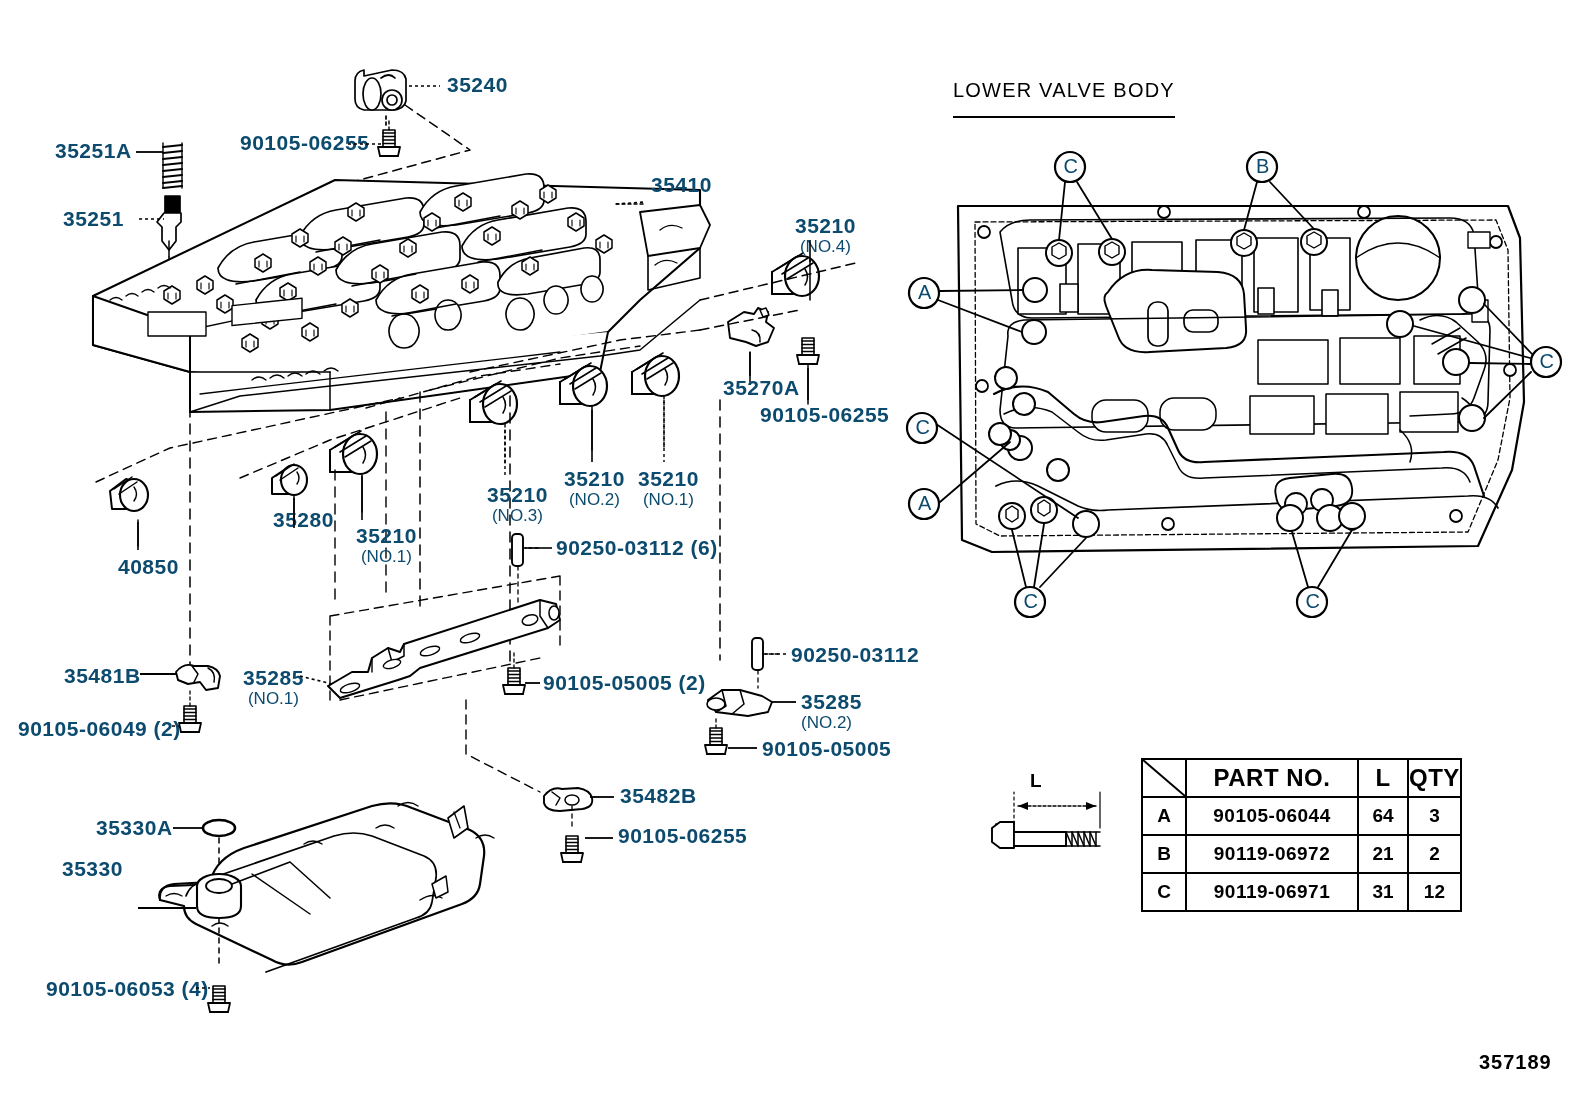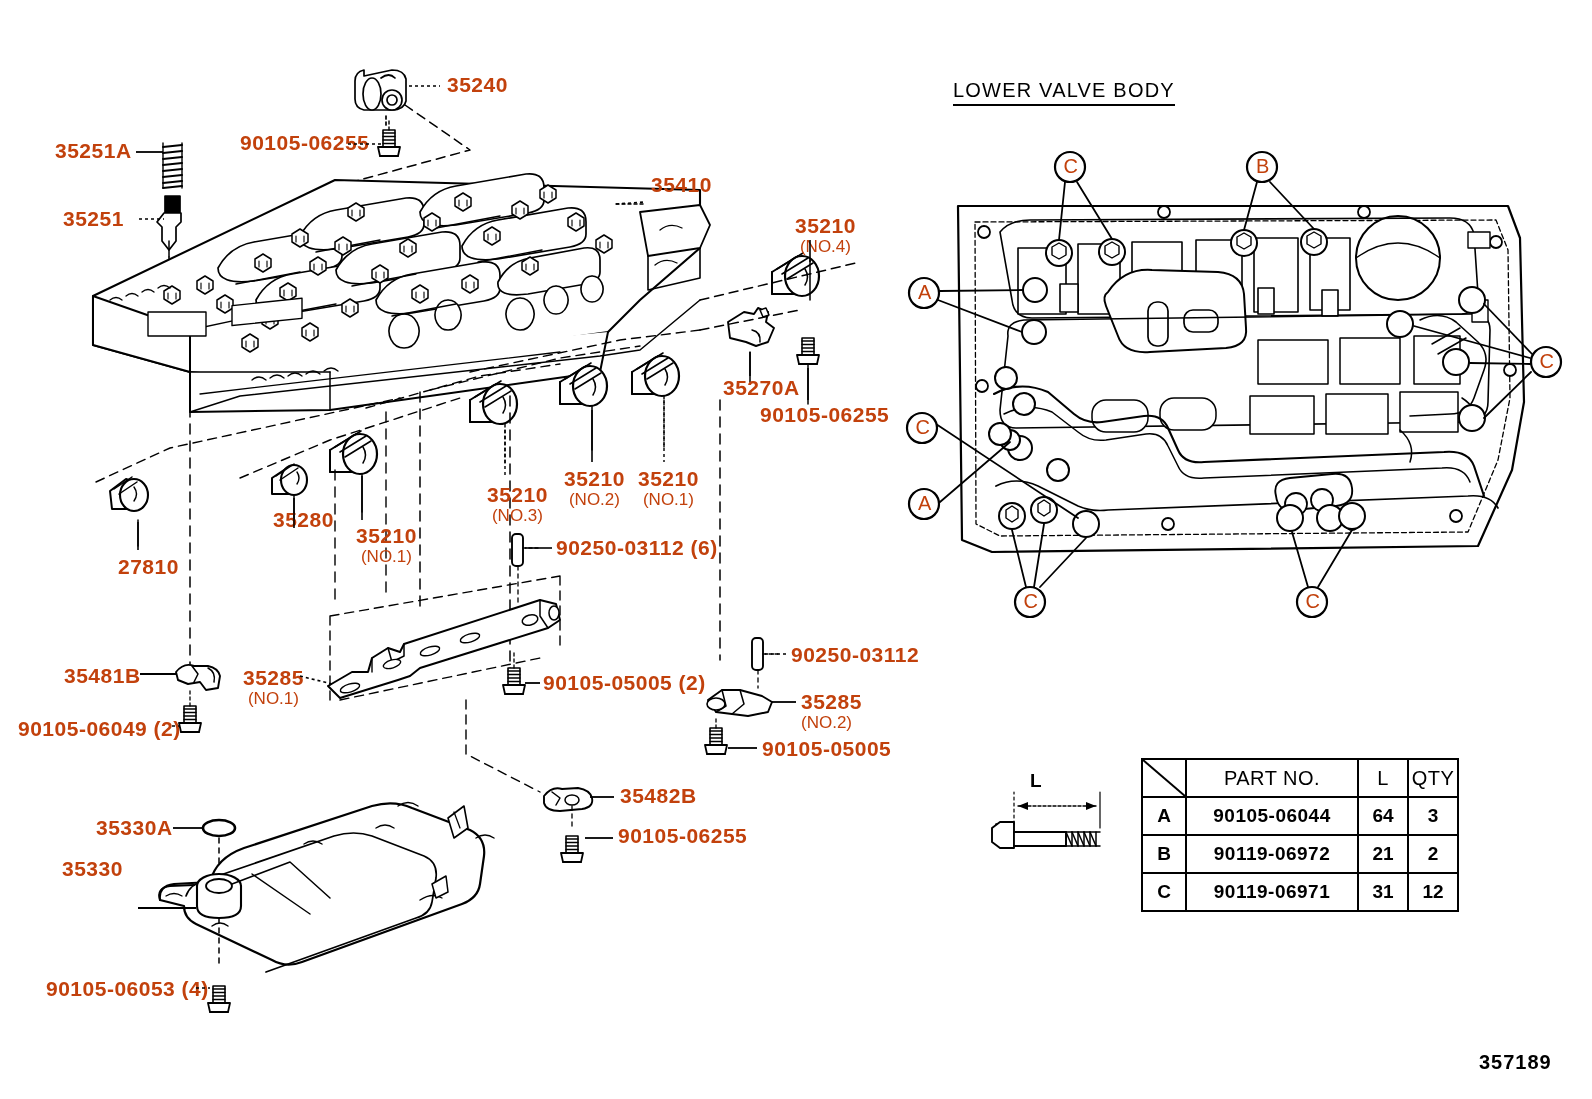--- a/index.html
+++ b/index.html
@@ -27,38 +27,38 @@
     height: 1099px;
   }
   .lbl {
     position: absolute;
     font-family: "Liberation Sans", sans-serif;
     font-weight: bold;
     font-size: 21px;
     letter-spacing: 0.5px;
     white-space: nowrap;
     line-height: 1.08;
-    color: #c2410c;
+    color: #0c4a6e;
   }
   .lbl .sub {
     display: block;
     font-size: 17px;
     font-weight: normal;
     letter-spacing: 0px;
   }
   .lbl.ctr { text-align: center; }
   .lbl.rt  { text-align: right; }
   .sec-title {
     position: absolute;
     font-family: "Liberation Sans", sans-serif;
     font-size: 20px;
     font-weight: normal;
     letter-spacing: 1.2px;
     border-bottom: 2px solid #000;
-    padding-bottom: 2px;
+    padding-bottom: 14px;
     white-space: nowrap;
   }
   .diag-id {
     position: absolute;
     font-family: "Liberation Sans", sans-serif;
     font-weight: bold;
     font-size: 20px;
     letter-spacing: 1px;
   }
   
@@ -73,22 +73,22 @@
     border: 2px solid #000;
     text-align: center;
     font-size: 19px;
     font-weight: bold;
     padding: 0;
     height: 36px;
     color: #000;
     background: #fff;
   }
   #parts-table th {
-    font-weight: normal;
-    font-size: 20px;
+    font-weight: bold;
+    font-size: 24px;
     letter-spacing: 0.5px;
   }
   #parts-table .c-key   { width: 42px; }
   #parts-table .c-pn    { width: 170px; letter-spacing: 0.5px; }
   #parts-table .c-l     { width: 48px; }
   #parts-table .c-qty   { width: 48px; }
   #parts-table .corner  { position: relative; padding: 0; }
   #parts-table .corner svg { display: block; }
   .bolt-L {
     position: absolute;
@@ -699,21 +699,21 @@
   <div class="lbl ctr" style="left:564px; top:468px;">
     <span>35210</span>
     <span class="sub">(NO.2)</span>
   </div>
 
   <div class="lbl ctr" style="left:638px; top:468px;">
     <span>35210</span>
     <span class="sub">(NO.1)</span>
   </div>
 
-  <div class="lbl" style="left:118px; top:556px;">27810</div>
+  <div class="lbl" style="left:118px; top:556px;">40850</div>
 
   <div class="lbl" style="left:273px; top:509px;">35280</div>
 
   <div class="lbl ctr" style="left:356px; top:525px;">
     <span>35210</span>
     <span class="sub">(NO.1)</span>
   </div>
 
   <div class="lbl" style="left:556px; top:537px;">90250-03112 (6)</div>
 

